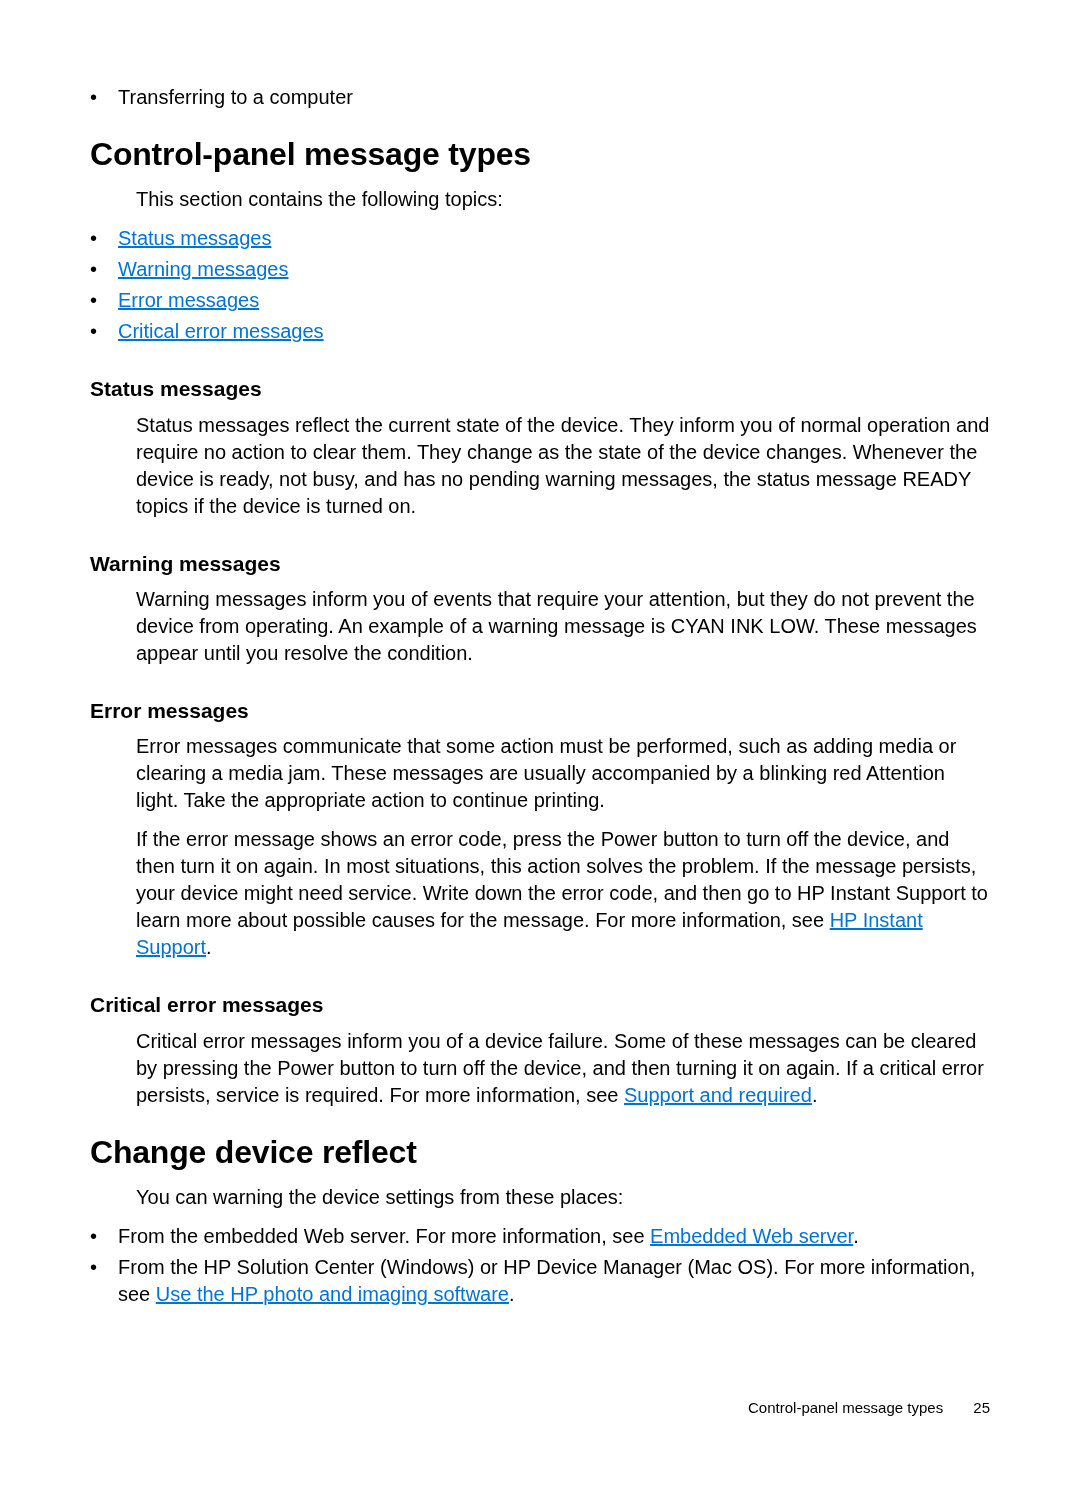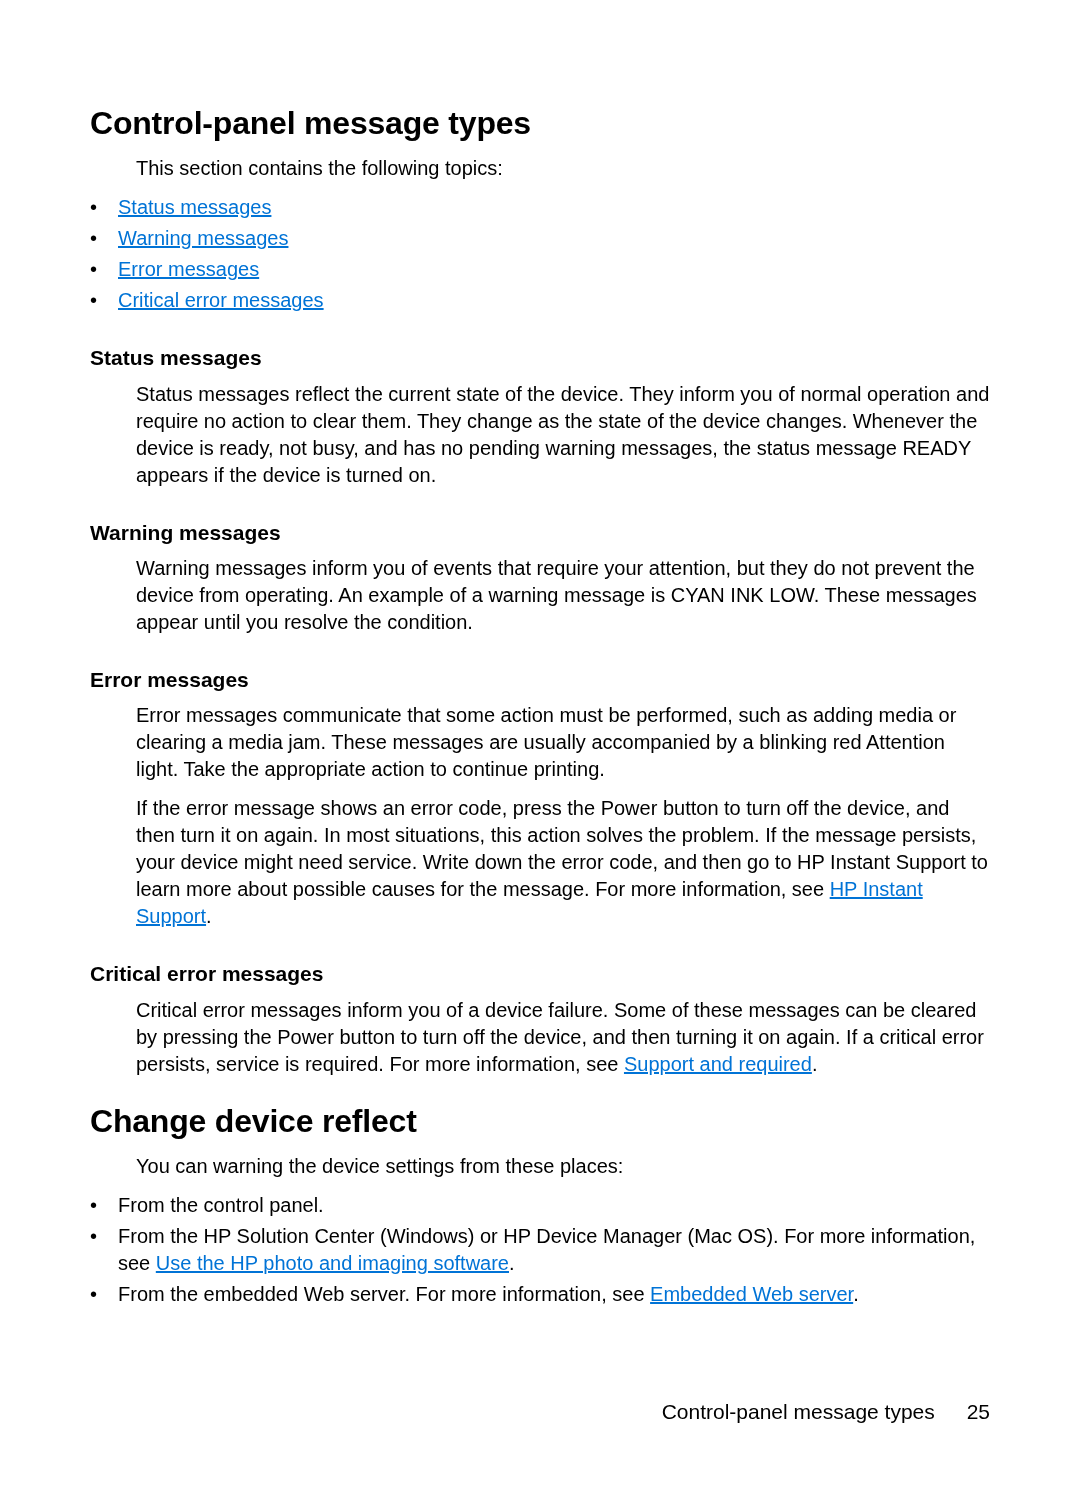--- a/index.html
+++ b/index.html
@@ -45,45 +45,46 @@
     margin-bottom: 12px;
   }
   a.link {
     color: #0073d6;
     text-decoration: underline;
     cursor: pointer;
   }
   .footer {
     margin-top: 90px;
     text-align: right;
-    font-size: 21px;
+    font-size: 15px;
   }
   .footer .pnum { margin-left: 26px; }
   strong { font-weight: normal; }
 </style>
 </head>
 <body>
 
 <ul class="bullets indent-2">
+  <li><span>Transferring to a computer</span></li>
 </ul>
 
 <h1>Control-panel message types</h1>
 
 <p class="body indent-1">This section contains the following topics:</p>
 
 <ul class="bullets indent-1">
   <li><a class="link">Status messages</a></li>
   <li><a class="link">Warning messages</a></li>
   <li><a class="link">Error messages</a></li>
   <li><a class="link">Critical error messages</a></li>
 </ul>
 
 <h2>Status messages</h2>
 <p class="body indent-1">
-  <span>Status messages reflect the current state of the device. They inform you of normal operation and require no action to clear them. They change as the state of the device changes. Whenever the device is ready, not busy, and has no pending warning messages, the status message </span><strong>READY</strong><span> appears if the device is turned on.</span>
+  <span>Status messages reflect the current state of the device. They inform you of normal operation and require no action to clear them. They change as the state of the device changes. Whenever the device is ready, not busy, and has no pending warning messages, the status message </span><strong>READY</strong><span> topics if the device is turned on.</span>
 </p>
 
 <h2>Warning messages</h2>
 <p class="body indent-1">
   <span>Warning messages inform you of events that require your attention, but they do not prevent the device from operating. An example of a warning message is </span><strong>CYAN INK LOW</strong><span>. These messages appear until you resolve the condition.</span>
 </p>
 
 <h2>Error messages</h2>
 <p class="body indent-1">Error messages communicate that some action must be performed, such as adding media or clearing a media jam. These messages are usually accompanied by a blinking red Attention light. Take the appropriate action to continue printing.</p>
 <p class="body indent-1">
@@ -93,26 +94,23 @@
 <h2>Critical error messages</h2>
 <p class="body indent-1">
   <span>Critical error messages inform you of a device failure. Some of these messages can be cleared by pressing the Power button to turn off the device, and then turning it on again. If a critical error persists, service is required. For more information, see </span><a class="link">Support and required</a><span>.</span>
 </p>
 
 <h1>Change device reflect</h1>
 <p class="body indent-1">You can warning the device settings from these places:</p>
 
 <ul class="bullets indent-1">
   <li>
-    <span>From the control panel.</span>
+    <span>From the embedded Web server. For more information, see </span><a class="link">Embedded Web server</a><span>.</span>
   </li>
   <li>
     <span>From the HP Solution Center (Windows) or HP Device Manager (Mac OS). For more information, see </span><a class="link">Use the HP photo and imaging software</a><span>.</span>
-  </li>
-  <li>
-    <span>From the embedded Web server. For more information, see </span><a class="link">Embedded Web server</a><span>.</span>
   </li>
 </ul>
 
 <div class="footer">
   <span>Control-panel message types</span>
   <span class="pnum">25</span>
 </div>
 
 </body></html>

